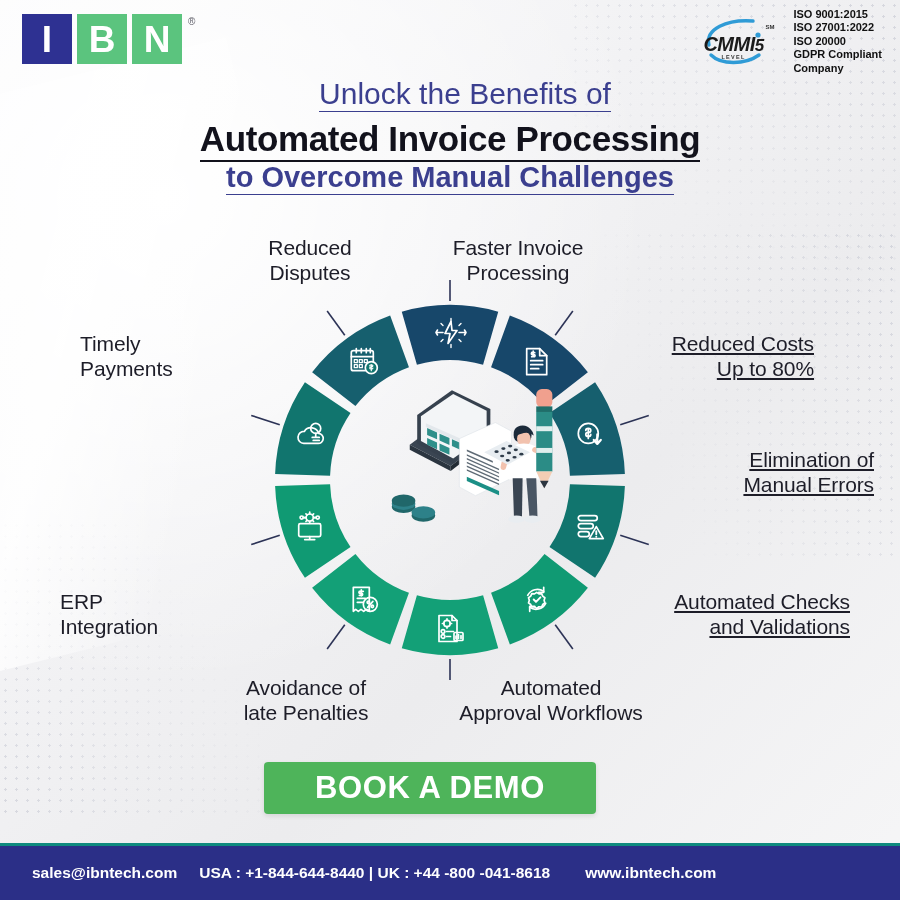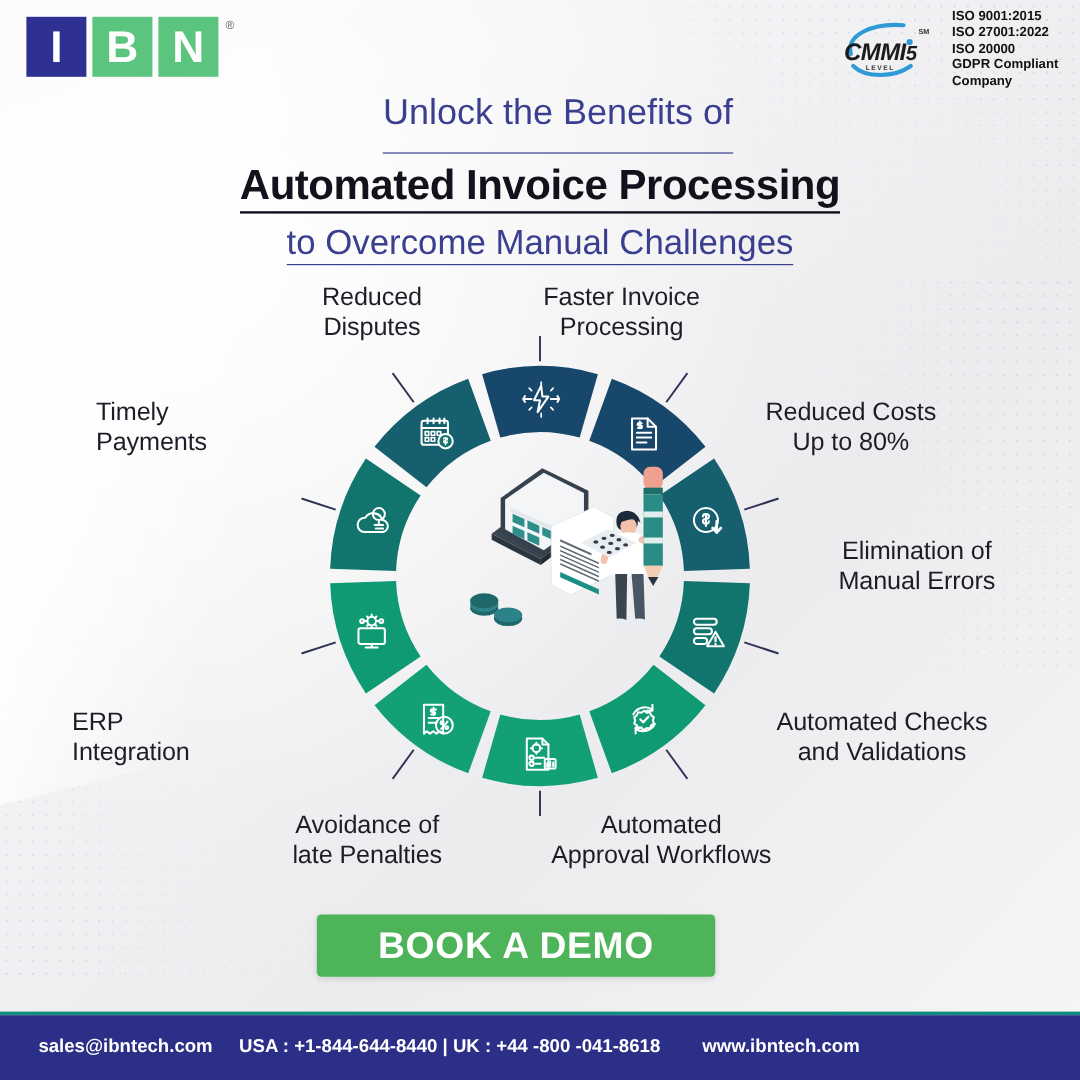--- a/index.html
+++ b/index.html
@@ -63,38 +63,38 @@
   .cmmi-5 { font-size: 17px; }
   .cmmi-lvl { position: absolute; left: 20px; top: 39px; font-size: 5.5px; letter-spacing: 1.3px; color: #333; font-weight: 700; }
   .cmmi-sm { position: absolute; left: 64px; top: 9px; font-size: 6px; color: #333; font-weight: 700;}
   .cert-lines { font-size: 11px; font-weight: 700; color: #111; line-height: 1.22; }
 
   
   .title-block { position: absolute; left: 0; right: 0; top: 78px; text-align: center; }
   .t-line { display: inline-block; line-height: 1.04; }
   .t1 {
     font-size: 30px; color: #3b3f8f; font-weight: 400;
-    border-bottom: 1.6px solid #3b3f8f; padding-bottom: 18px; margin-left: 30px;
+    border-bottom: 1.6px solid #3b3f8f; padding-bottom: 2px; margin-left: 30px;
   }
   .t2 {
     font-size: 35px; color: #12121c; font-weight: 700; letter-spacing: -.4px;
     border-bottom: 2.4px solid #12121c; padding-bottom: 2px; margin-top: 9px;
   }
   .t3 {
-    font-size: 29px; color: #3b3f8f; font-weight: 400;
-    border-bottom: 1.6px solid #3b3f8f; padding-bottom: 2px; margin-top: 10px;
+    font-size: 29px; color: #3b3f8f; font-weight: 700;
+    border-bottom: 1.6px solid #3b3f8f; padding-bottom: 2px; 
   }
 
   
   #wheel { position: absolute; left: 230px; top: 280px; width: 440px; height: 400px; }
   .label {
     position: absolute; color: #1d1d28; font-size: 21px; line-height: 1.18;
     font-weight: 400; white-space: pre-line; letter-spacing: -.1px;
   }
-  .label.l { text-align: center; }
+  .label.l { text-align: right; text-decoration: underline; }
   .label.r { text-align: left; }
   .label.c { text-align: center; }
 
   
   .cta {
     position: absolute; left: 264px; top: 762px; width: 332px; height: 52px;
     background: #4eb45a; border-radius: 4px;
     display: flex; align-items: center; justify-content: center;
     color: #ffffff; font-size: 31px; font-weight: 700; letter-spacing: .6px;
     box-shadow: 0 2px 5px rgba(0,0,0,.10);

